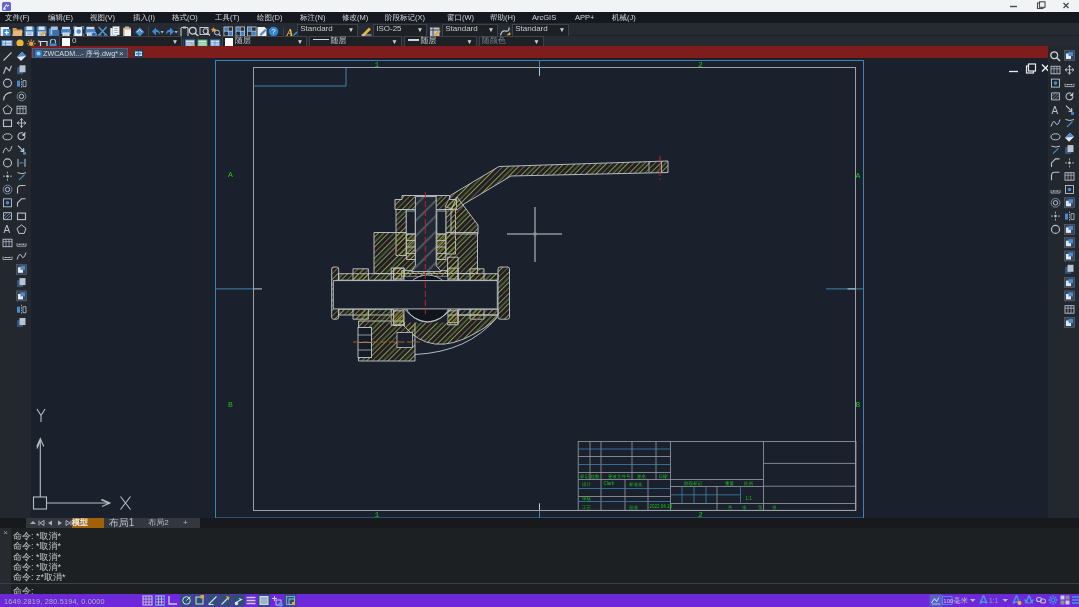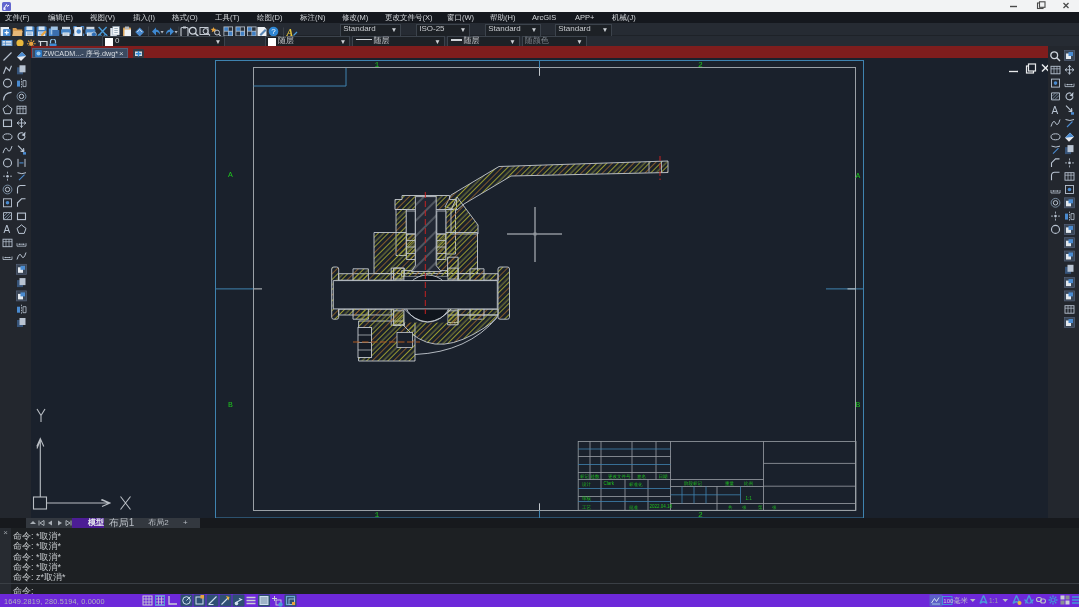--- a/index.html
+++ b/index.html
@@ -11,21 +11,21 @@
 #menubar{left:0;top:12px;width:1079px;height:11px;background:#15181e;color:#d2d5d9;font-size:7.5px;line-height:11px;white-space:nowrap;}
 #tb1{left:0;top:23px;width:1079px;height:12.5px;background:#262b33;border-bottom:1px solid #1e2228;}
 #tb2{left:0;top:35.5px;width:1079px;height:10.5px;background:#262b33;}
 #tabrow{left:31px;top:46px;width:1017px;height:11.5px;background:#7f1d1d;}
 #leftbar{left:0;top:46px;width:31px;height:471.5px;background:#23272e;}
 #rightbar{left:1048px;top:46px;width:31px;height:471.5px;background:#23272e;}
 #canvas{left:31px;top:57.5px;width:1017px;height:460px;background:#1a212c;}
 #layoutrow{left:0;top:517.5px;width:1079px;height:10px;background:#17191d;}
 #cmd{left:0;top:527.5px;width:1079px;height:66.5px;background:#1d2023;color:#c6cacd;font-size:9px;}
 #status{left:0;top:594px;width:1079px;height:13px;background:#6d28d9;color:#aeb4bb;font-size:8px;}
-.combo{position:absolute;height:14px;background:#1d2126;border:1px solid #3c434c;color:#c9ccd0;font-size:8px;line-height:8px;margin-left:43px;}
+.combo{position:absolute;height:14px;background:#1d2126;border:1px solid #3c434c;color:#c9ccd0;font-size:8px;line-height:8px;}
 .combo .arr{position:absolute;right:2px;top:1px;width:8px;height:7px;color:#cdd1d6;font-size:6.5px;line-height:7px;text-align:center;}
 .cmdline{position:absolute;left:13px;white-space:nowrap;}
 </style>
 </head>
 <body>
 <div id="page">
   <div class="abs" id="titlebar">
     <svg class="abs" style="left:2px;top:1.5px" width="9" height="9" viewBox="0 0 9 9">
         <rect width="9" height="9" rx="1.5" fill="#6467cf"></rect>
         <path d="M2 6.5 L4.5 2.5 L5.5 4.5 L7 3" stroke="#fff" stroke-width="1" fill="none"></path>
@@ -41,21 +41,21 @@
   <div class="abs" id="menubar">
     <span style="position:absolute;left:5px">文件(F)</span>
       <span style="position:absolute;left:48px">编辑(E)</span>
       <span style="position:absolute;left:90px">视图(V)</span>
       <span style="position:absolute;left:133px">插入(I)</span>
       <span style="position:absolute;left:172px">格式(O)</span>
       <span style="position:absolute;left:215px">工具(T)</span>
       <span style="position:absolute;left:257px">绘图(D)</span>
       <span style="position:absolute;left:300px">标注(N)</span>
       <span style="position:absolute;left:342px">修改(M)</span>
-      <span style="position:absolute;left:385px">更改文件号(X)</span>
+      <span style="position:absolute;left:385px">阶段标记(X)</span>
       <span style="position:absolute;left:447px">窗口(W)</span>
       <span style="position:absolute;left:490px">帮助(H)</span>
       <span style="position:absolute;left:532px">ArcGIS</span>
       <span style="position:absolute;left:575px">APP+</span>
       <span style="position:absolute;left:612px">机械(J)</span>
   </div>
   <div class="abs" id="tb1">
   <svg width="1079" height="12.5" viewBox="0 0 1079 12.5">
     <defs>
       <g id="floppy">
@@ -616,21 +616,21 @@
     <div class="abs" style="left:26px;top:0;width:174px;height:10px;background:#33383f;"></div>
     <svg class="abs" style="left:27px;top:1px" width="45" height="8">
         <g fill="#a9afb6">
           <path d="M3 5 l3-3 3 3z"></path>
           <path d="M12 1.5 v5 M17 1.5 l-4 2.5 4 2.5z" stroke="#a9afb6" stroke-width="1" fill="none"></path>
           <path d="M25 1.5 l-4 2.5 4 2.5z"></path>
           <path d="M31 1.5 l4 2.5 -4 2.5z"></path>
           <path d="M39 1.5 l4 2.5 -4 2.5z M44 1.5 v5" stroke="#a9afb6" stroke-width="1" fill="none"></path>
         </g>
       </svg>
-    <div class="abs" style="left:72px;top:0px;width:32px;height:10px;background:#4c1d95;color:#e8ecf0;font-size:8px;line-height:10px;text-align:right;font-weight:bold;">模型</div>
+    <div class="abs" style="left:72px;top:0px;width:32px;height:10px;background:#a16207;color:#e8ecf0;font-size:8px;line-height:10px;text-align:left;font-weight:bold;">模型</div>
     <div class="abs" style="left:106px;top:0px;width:31px;height:28px;color:#b9bec5;font-size:10px;line-height:10px;text-align:center;">布局1</div>
     <div class="abs" style="left:143px;top:0px;width:31px;height:16px;color:#b9bec5;font-size:8px;line-height:10px;text-align:center;">布局2</div>
     <div class="abs" style="left:183px;top:0px;color:#b9bec5;font-size:8px;line-height:10px;">+</div>
   </div>
   <div class="abs" id="cmd">
     <div class="abs" style="left:0;top:0;width:11px;height:66.5px;background:#272b31;color:#9aa0a6;font-size:8px;text-align:center;">×</div>
     <div class="cmdline" style="top:2.5px">命令: *取消*</div>
     <div class="cmdline" style="top:12.8px">命令: *取消*</div>
     <div class="cmdline" style="top:23.1px">命令: *取消*</div>
     <div class="cmdline" style="top:33.4px">命令: *取消*</div>

